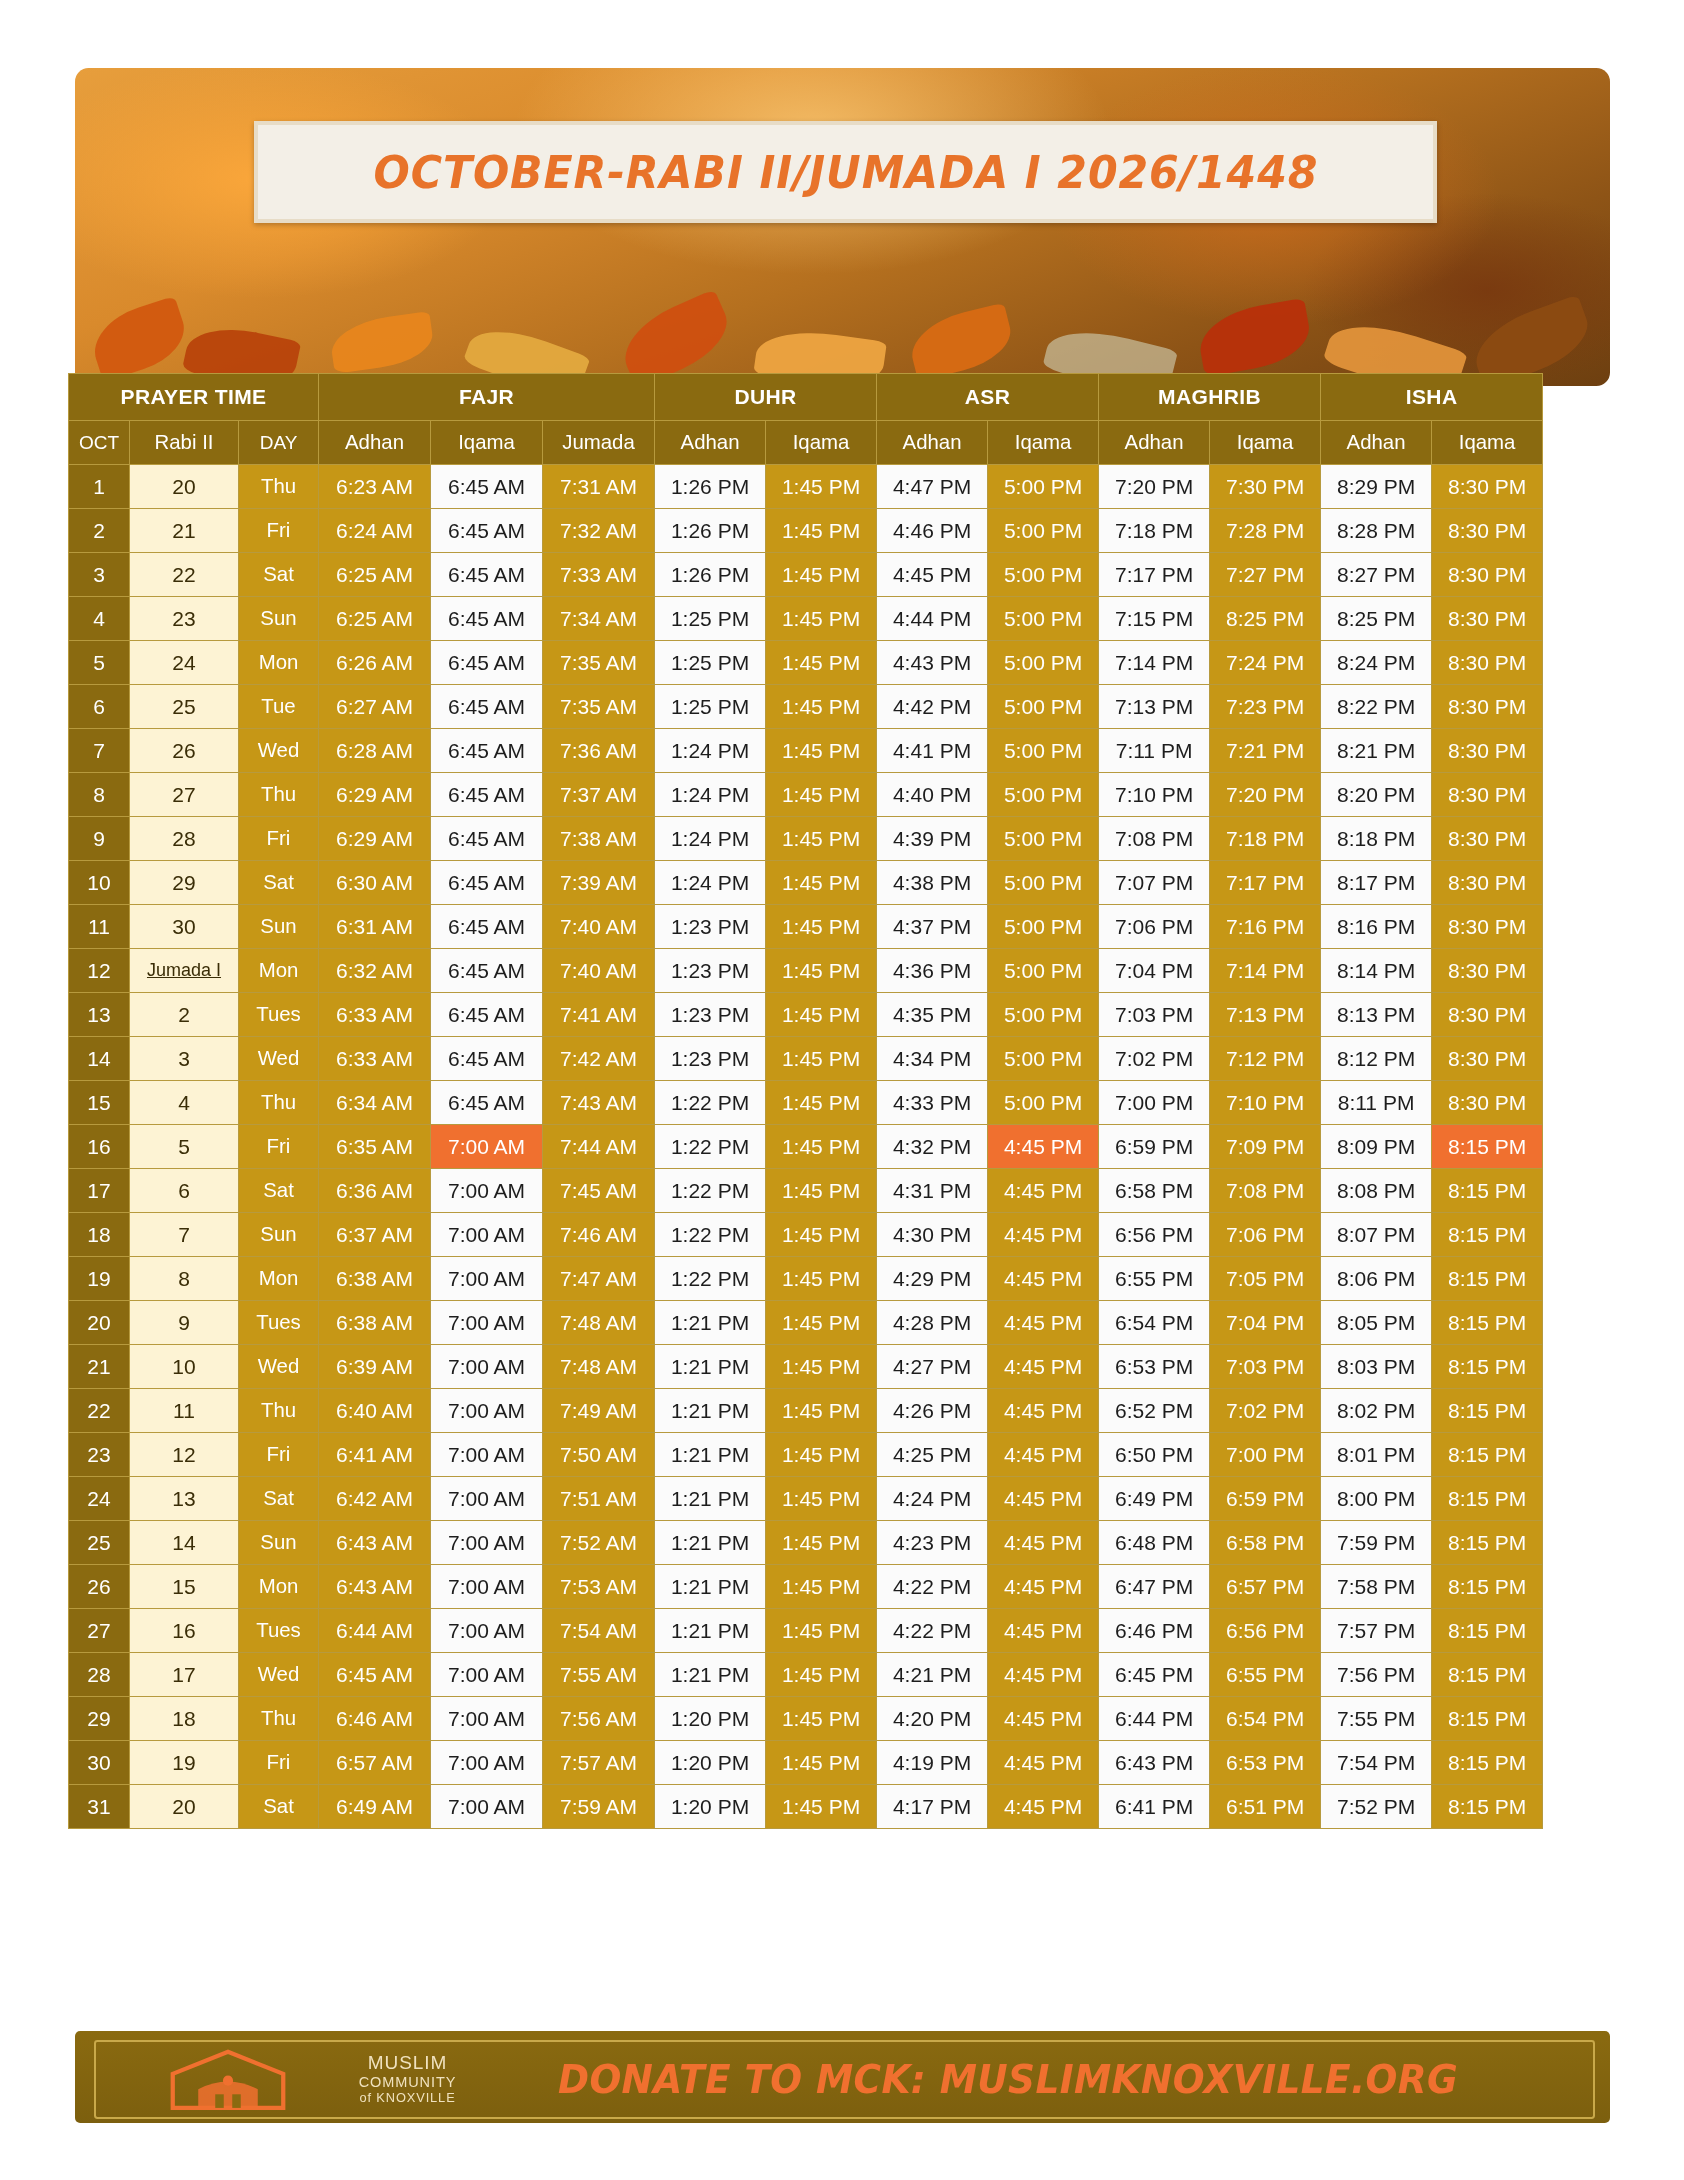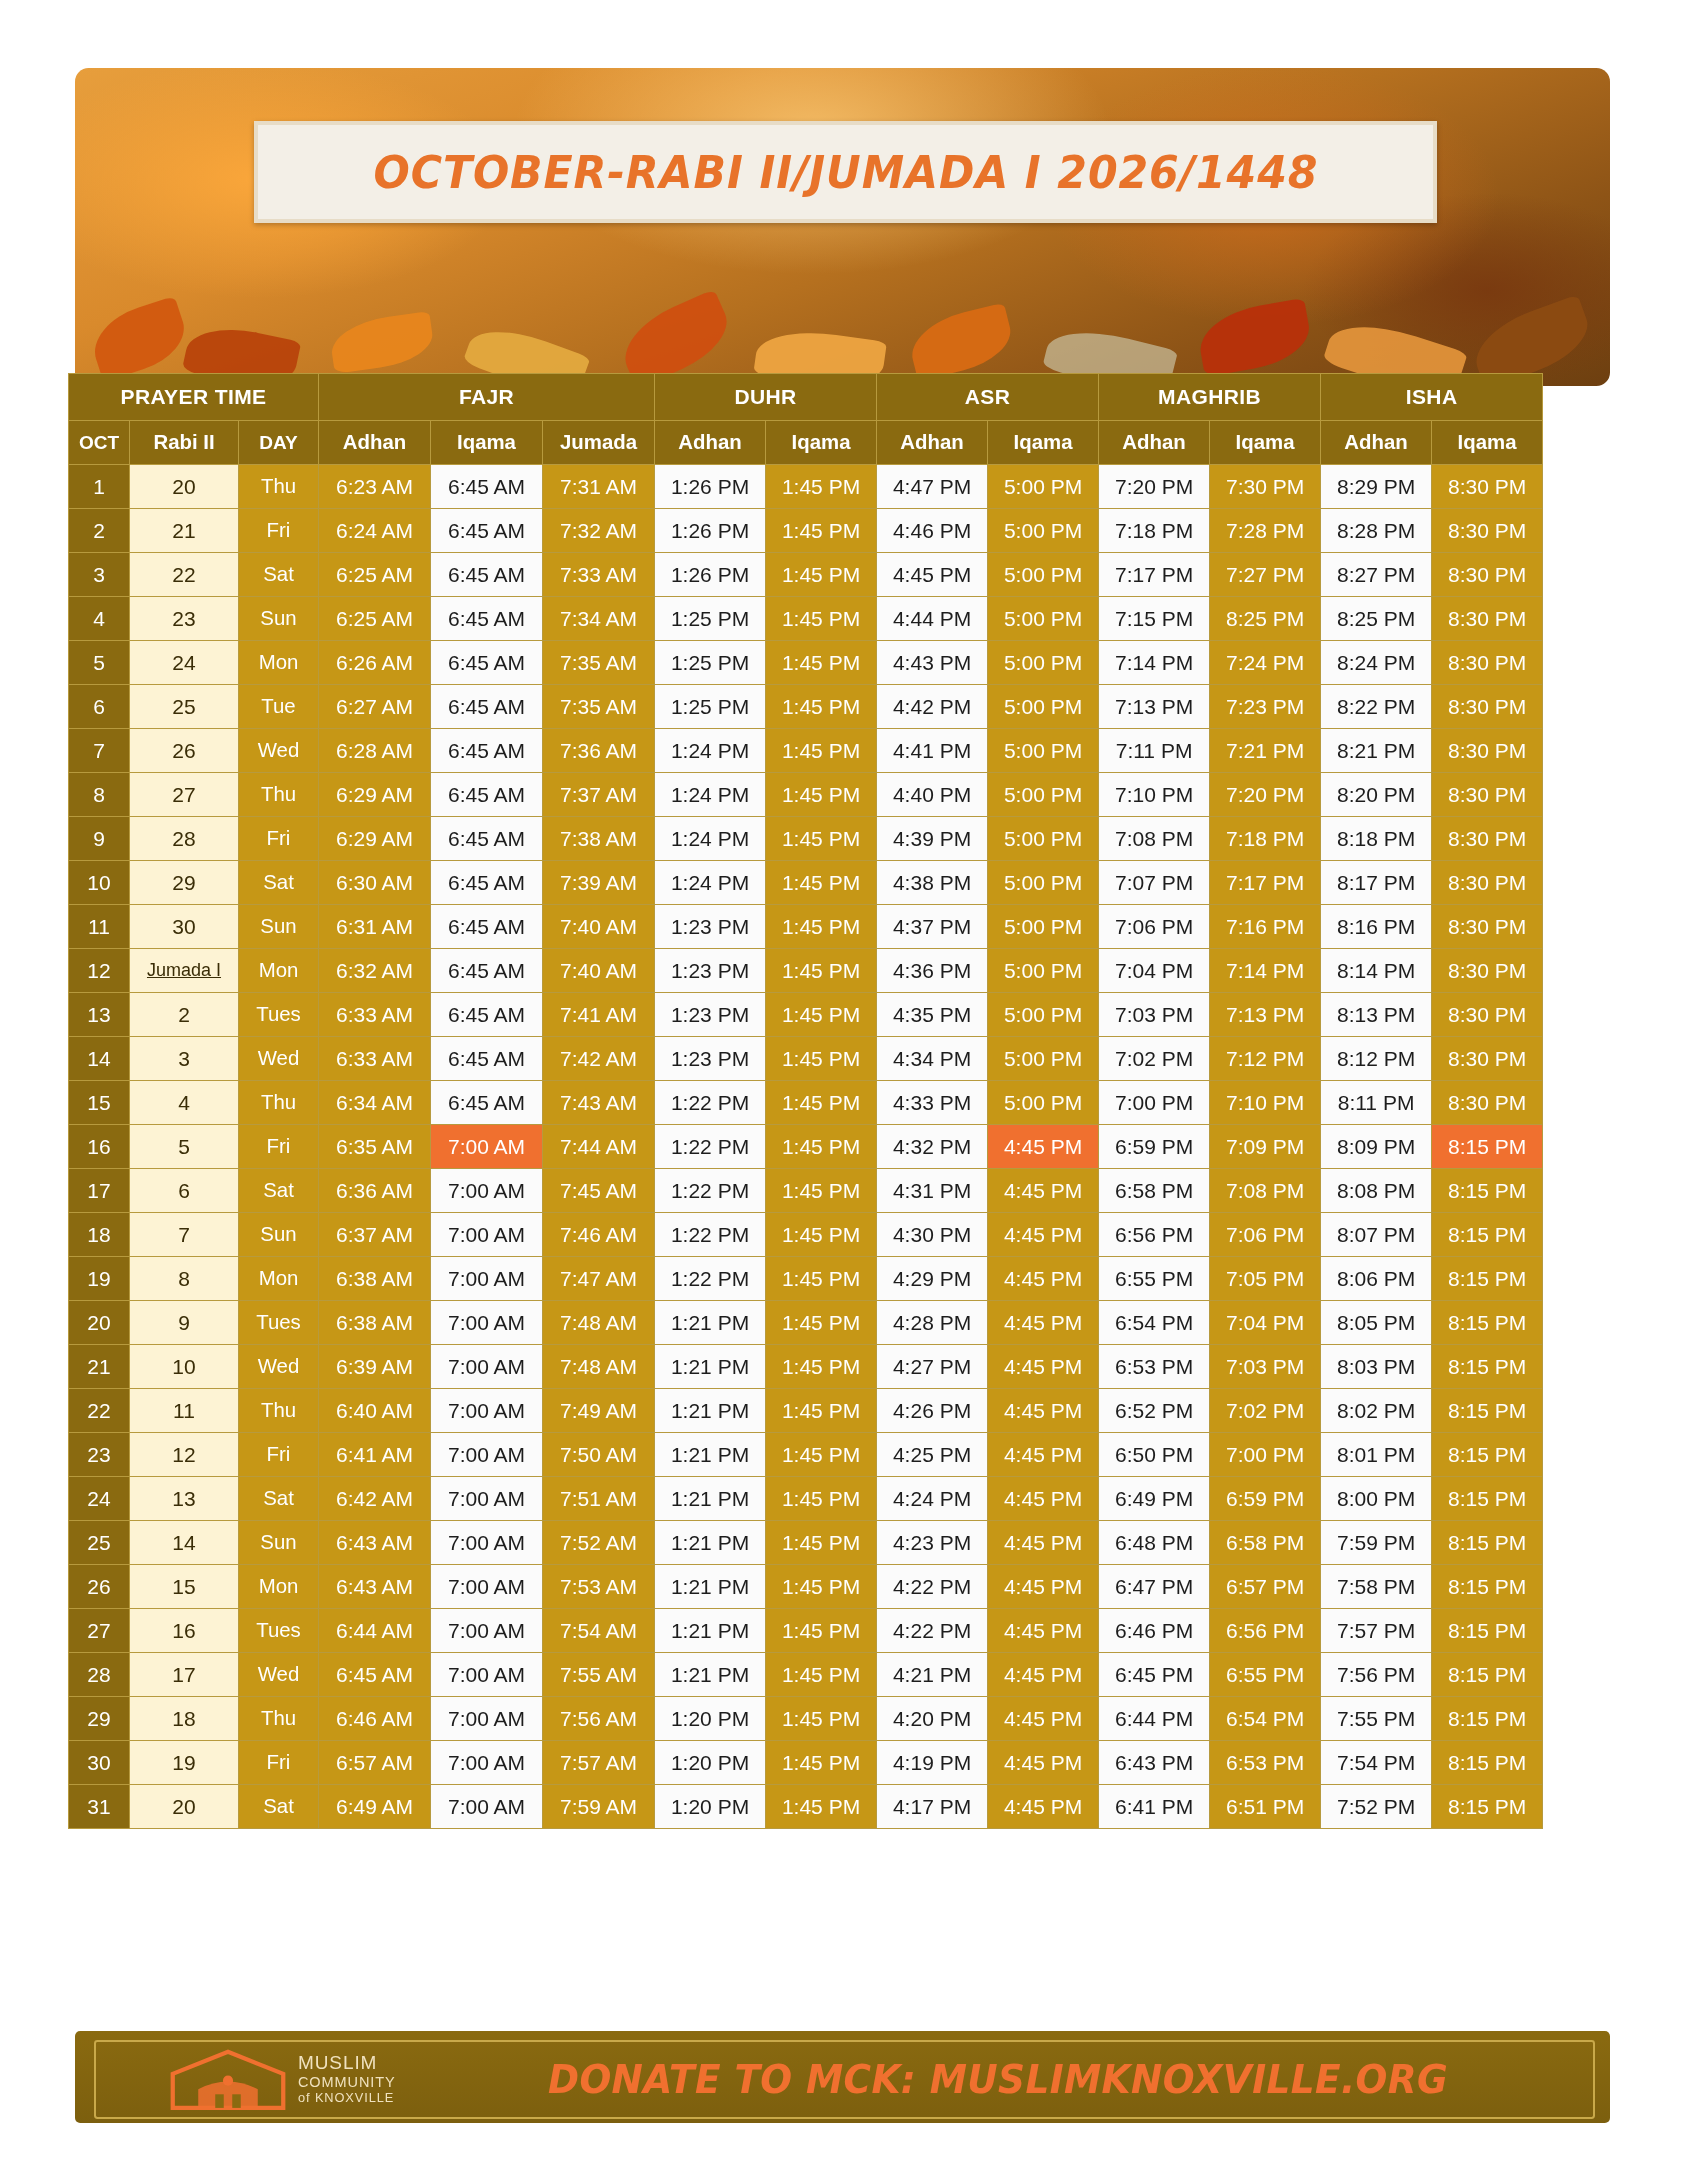--- a/index.html
+++ b/index.html
@@ -98,21 +98,21 @@
     background: #8a6a10;
     color: #ffffff;
     font-weight: bold;
     font-size: 21px;
     height: 46px;
     letter-spacing: 0.4px;
   }
   .sub-head th {
     background: #8a6a10;
     color: #ffffff;
-    font-weight: bold;
+    font-weight: normal;
     font-size: 20.4px;
     height: 43px;
   }
   .sub-head th.small {
     font-size: 19px;
   }
 
   
   tbody td {
     height: 43px;
@@ -175,25 +175,26 @@
   }
   .logo {
     width: 128px;
     height: 68px;
     margin-left: 68px;
     position: relative;
     flex: none;
   }
   .logo svg { display: block; }
   .logo-text {
-    margin-left: 6px;
+    margin-left: 26px;
     color: #f0e2bf;
     line-height: 1.15;
     flex: none;
     width: 179px;
+    text-align: center;
   }
   .logo-text .l1 { font-size: 19px; letter-spacing: 0.9px; }
   .logo-text .l2 { font-size: 14.5px; letter-spacing: 0.9px; }
   .logo-text .l3 { font-size: 12.8px; letter-spacing: 0.9px; }
   .donate {
     flex: 1;
     text-align: center;
     font-family: "DejaVu Sans", sans-serif;
     font-weight: bold;
     font-style: italic;

